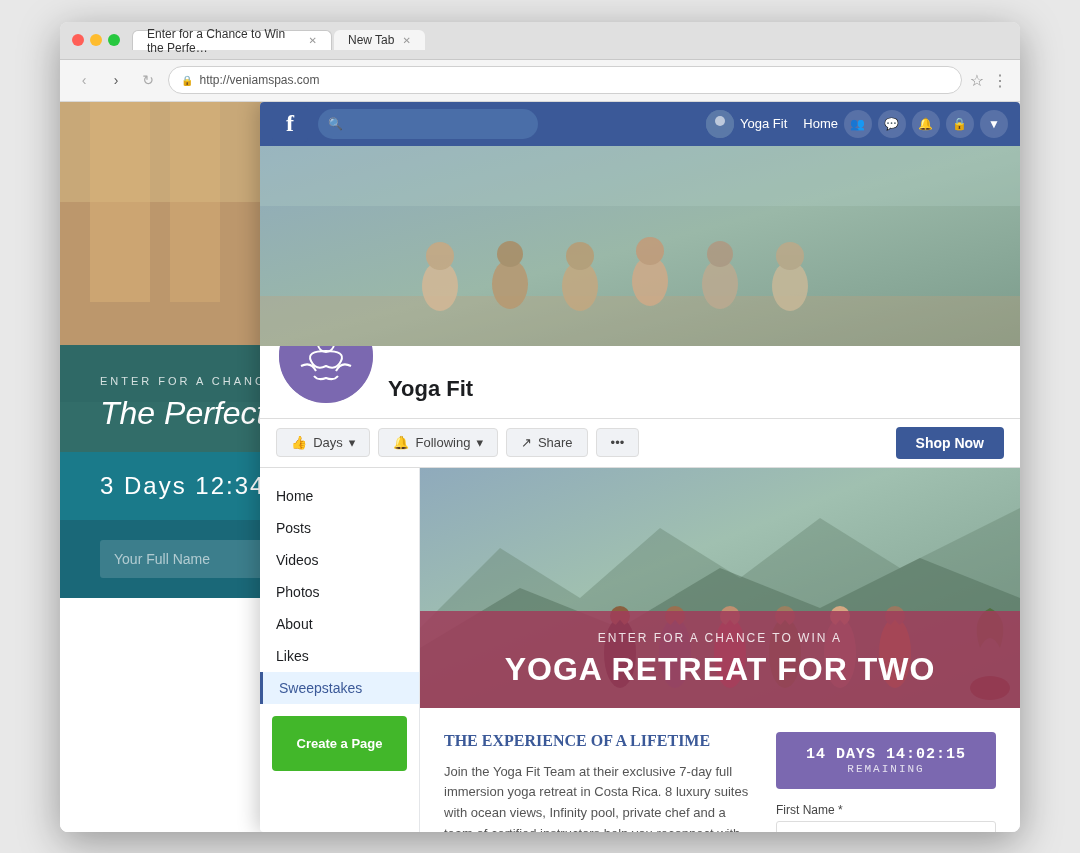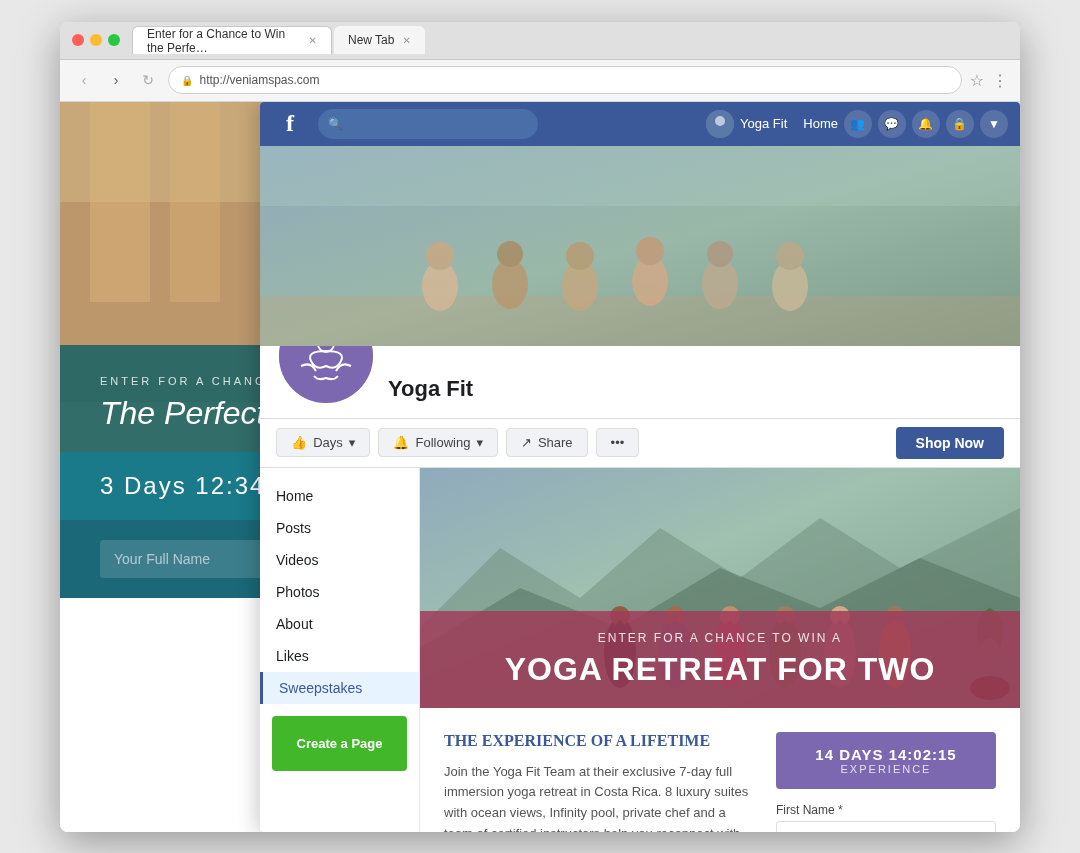--- a/index.html
+++ b/index.html
@@ -59,21 +59,21 @@
     .tab {
       background: #f5f5f5;
       border-radius: 6px 6px 0 0;
       padding: 6px 14px;
       font-size: 12px;
       color: #333;
       display: flex;
       align-items: center;
       gap: 8px;
       max-width: 200px;
-      height: 28px;
+      height: 20px;
     }
 
     .tab.active {
       background: #fff;
       border-top: 1px solid #c8c8c8;
       border-left: 1px solid #c8c8c8;
       border-right: 1px solid #c8c8c8;
     }
 
     .tab-close {
@@ -490,20 +490,21 @@
       flex-shrink: 0;
     }
 
     .fb-timer-box {
       background: #7B68B0;
       border-radius: 4px;
       padding: 14px 16px;
       color: #fff;
       text-align: center;
       margin-bottom: 14px;
+      font-family: Liberation Mono, monospace;
     }
 
     .fb-timer-text {
       font-size: 15px;
       font-weight: 700;
       letter-spacing: 1px;
     }
 
     .fb-timer-remaining {
       font-size: 11px;
@@ -787,21 +788,21 @@
 
             <div class="fb-content-left">
               <div class="fb-content-title">THE EXPERIENCE OF A LIFETIME</div>
               <div class="fb-content-text">Join the Yoga Fit Team at their exclusive 7-day full immersion yoga retreat in Costa Rica. 8 luxury suites with ocean views, Infinity pool, private chef and a team of certified instructors help you reconnect with yourself and nature around you.</div>
 
             </div>
 
             <div class="fb-content-right">
               <div class="fb-timer-box">
                 <div class="fb-timer-text">14 DAYS 14:02:15</div>
-                <div class="fb-timer-remaining">EXPERIENCE</div>
+                <div class="fb-timer-remaining">REMAINING</div>
               </div>
               <div class="fb-form-group">
                 <label class="fb-form-label">First Name *</label>
                 <input class="fb-form-input" type="text" style="">
               </div>
 
             </div>
 
           </div>
         </div>

